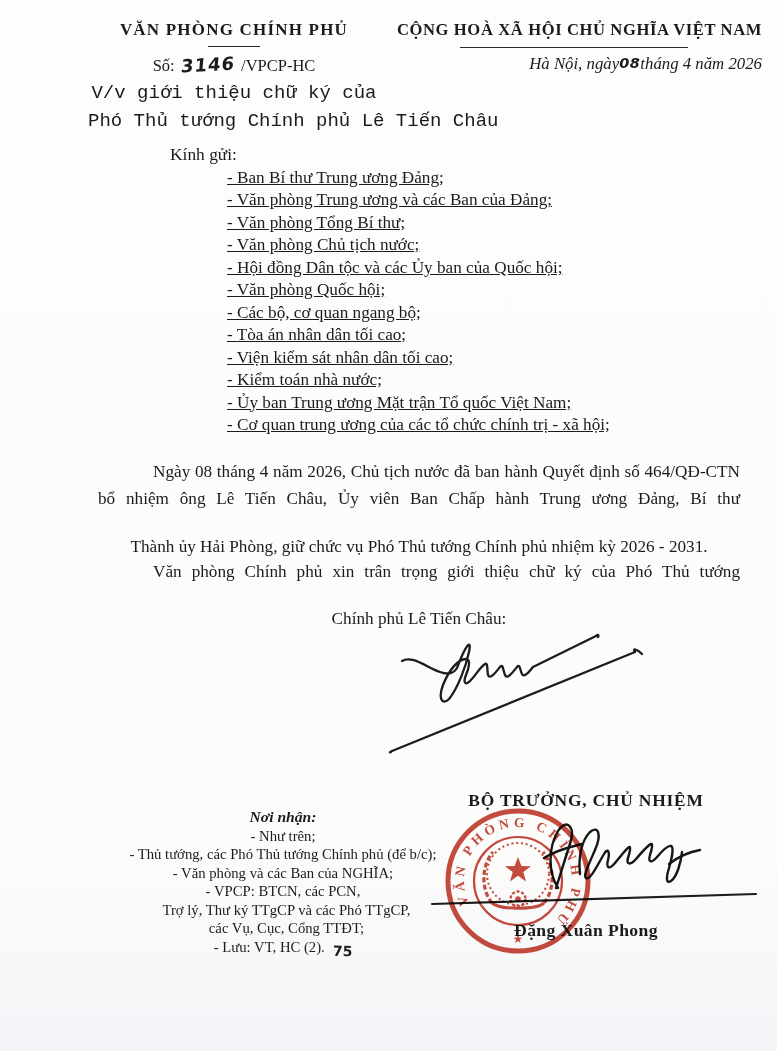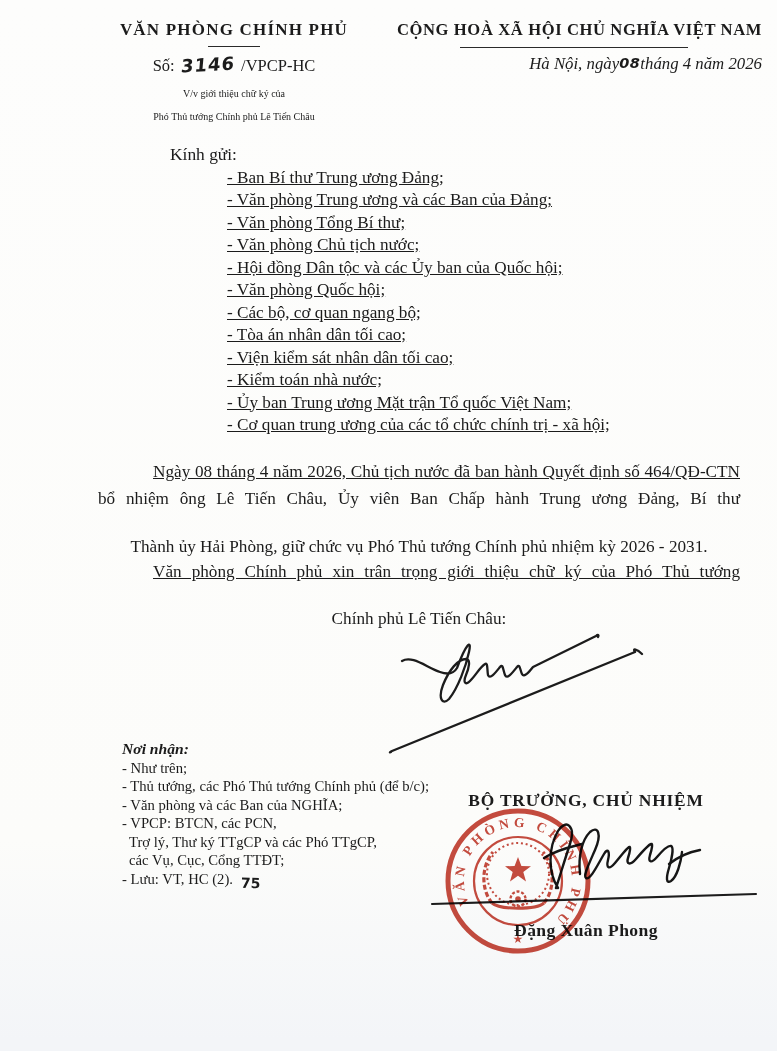--- a/index.html
+++ b/index.html
@@ -8,45 +8,45 @@
     position:relative; width:777px; height:1051px; overflow:hidden;
     background:linear-gradient(180deg,#fdfdfc 0%,#fcfcfa 80%,#f3f5f8 99%);
   }
   .abs{position:absolute;}
 
   
   .hdr-left{left:88px; top:20px; width:292px; text-align:center;}
   .org{font-weight:bold; font-size:17px; letter-spacing:1.2px; white-space:nowrap;}
   .rule-small{width:52px; border-top:1.6px solid #2a2a2a; margin:6px auto 7px;}
   .so-line{font-size:16.5px; white-space:nowrap;}
-  .vv{font-size:10px; margin-top:12px; white-space:nowrap;}
+  .vv{font-size:19px; margin-top:6px; white-space:nowrap;font-family:Liberation Mono, monospace;}
   .hdr-right{left:386px; top:20px; width:376px; text-align:right;}
   .nat1{font-weight:bold; font-size:16.6px; letter-spacing:0.6px; white-space:nowrap;}
   .nat2{font-weight:bold; font-size:17.6px; margin-top:3px; letter-spacing:0.4px;}
   .rule-wide{width:228px; border-top:1.7px solid #2a2a2a; margin:7px auto 6px;}
   .date-line{font-style:italic; font-size:16.8px; margin-top:5px; white-space:nowrap;}
 
   .hand{font-family:"DejaVu Sans", sans-serif; font-weight:bold;}
   .hand-num{display:inline-block; font-size:18px; transform:rotate(-3deg) skewX(-8deg); letter-spacing:1px; margin:0 2px;}
   .hand-day{display:inline-block; font-size:14.5px; transform:translateY(-1px); letter-spacing:0.5px; margin:0 0;}
   .hand-75{display:inline-block; font-size:14px; transform:rotate(2deg) translateY(4px); margin-left:8px;}
 
   
   .salutation{left:170px; top:144px; font-size:17.4px;}
   .recipients{left:227px; top:167px; font-size:17.2px; line-height:22.45px; white-space:nowrap;text-decoration:underline;}
 
   
   .para{left:98px; width:642px; font-size:17.2px; line-height:27.4px;}
   .p1{top:458px;} .p2{top:558px;}
   .jline{text-align:justify; text-align-last:justify;}
   .lline{text-align:center;margin-top:20px;}
-  .pindent{text-indent:55px;text-decoration:underline;}
+  .pindent{text-indent:55px;}
 
   
-  .noi-nhan{left:122px; top:740px; width:322px; font-size:14.7px; line-height:18.55px;}
+  .noi-nhan{left:122px; top:808px; width:322px; font-size:14.7px; line-height:18.55px;text-align:center;}
   .noi-nhan .head{font-weight:bold; font-style:italic; font-size:15.6px;}
   .noi-nhan .cont{padding-left:7px;}
   .signer{left:440px; top:790px; width:292px; text-align:center;}
   .signer-title{font-weight:bold; font-size:17.4px; letter-spacing:0.8px; white-space:nowrap;}
   .signer-name{position:absolute; top:130px; left:0; width:100%; font-weight:bold; font-size:17.6px; letter-spacing:0.4px;}
 
   .ink{mix-blend-mode:multiply;}
   svg{display:block;}
 </style>
 </head>

